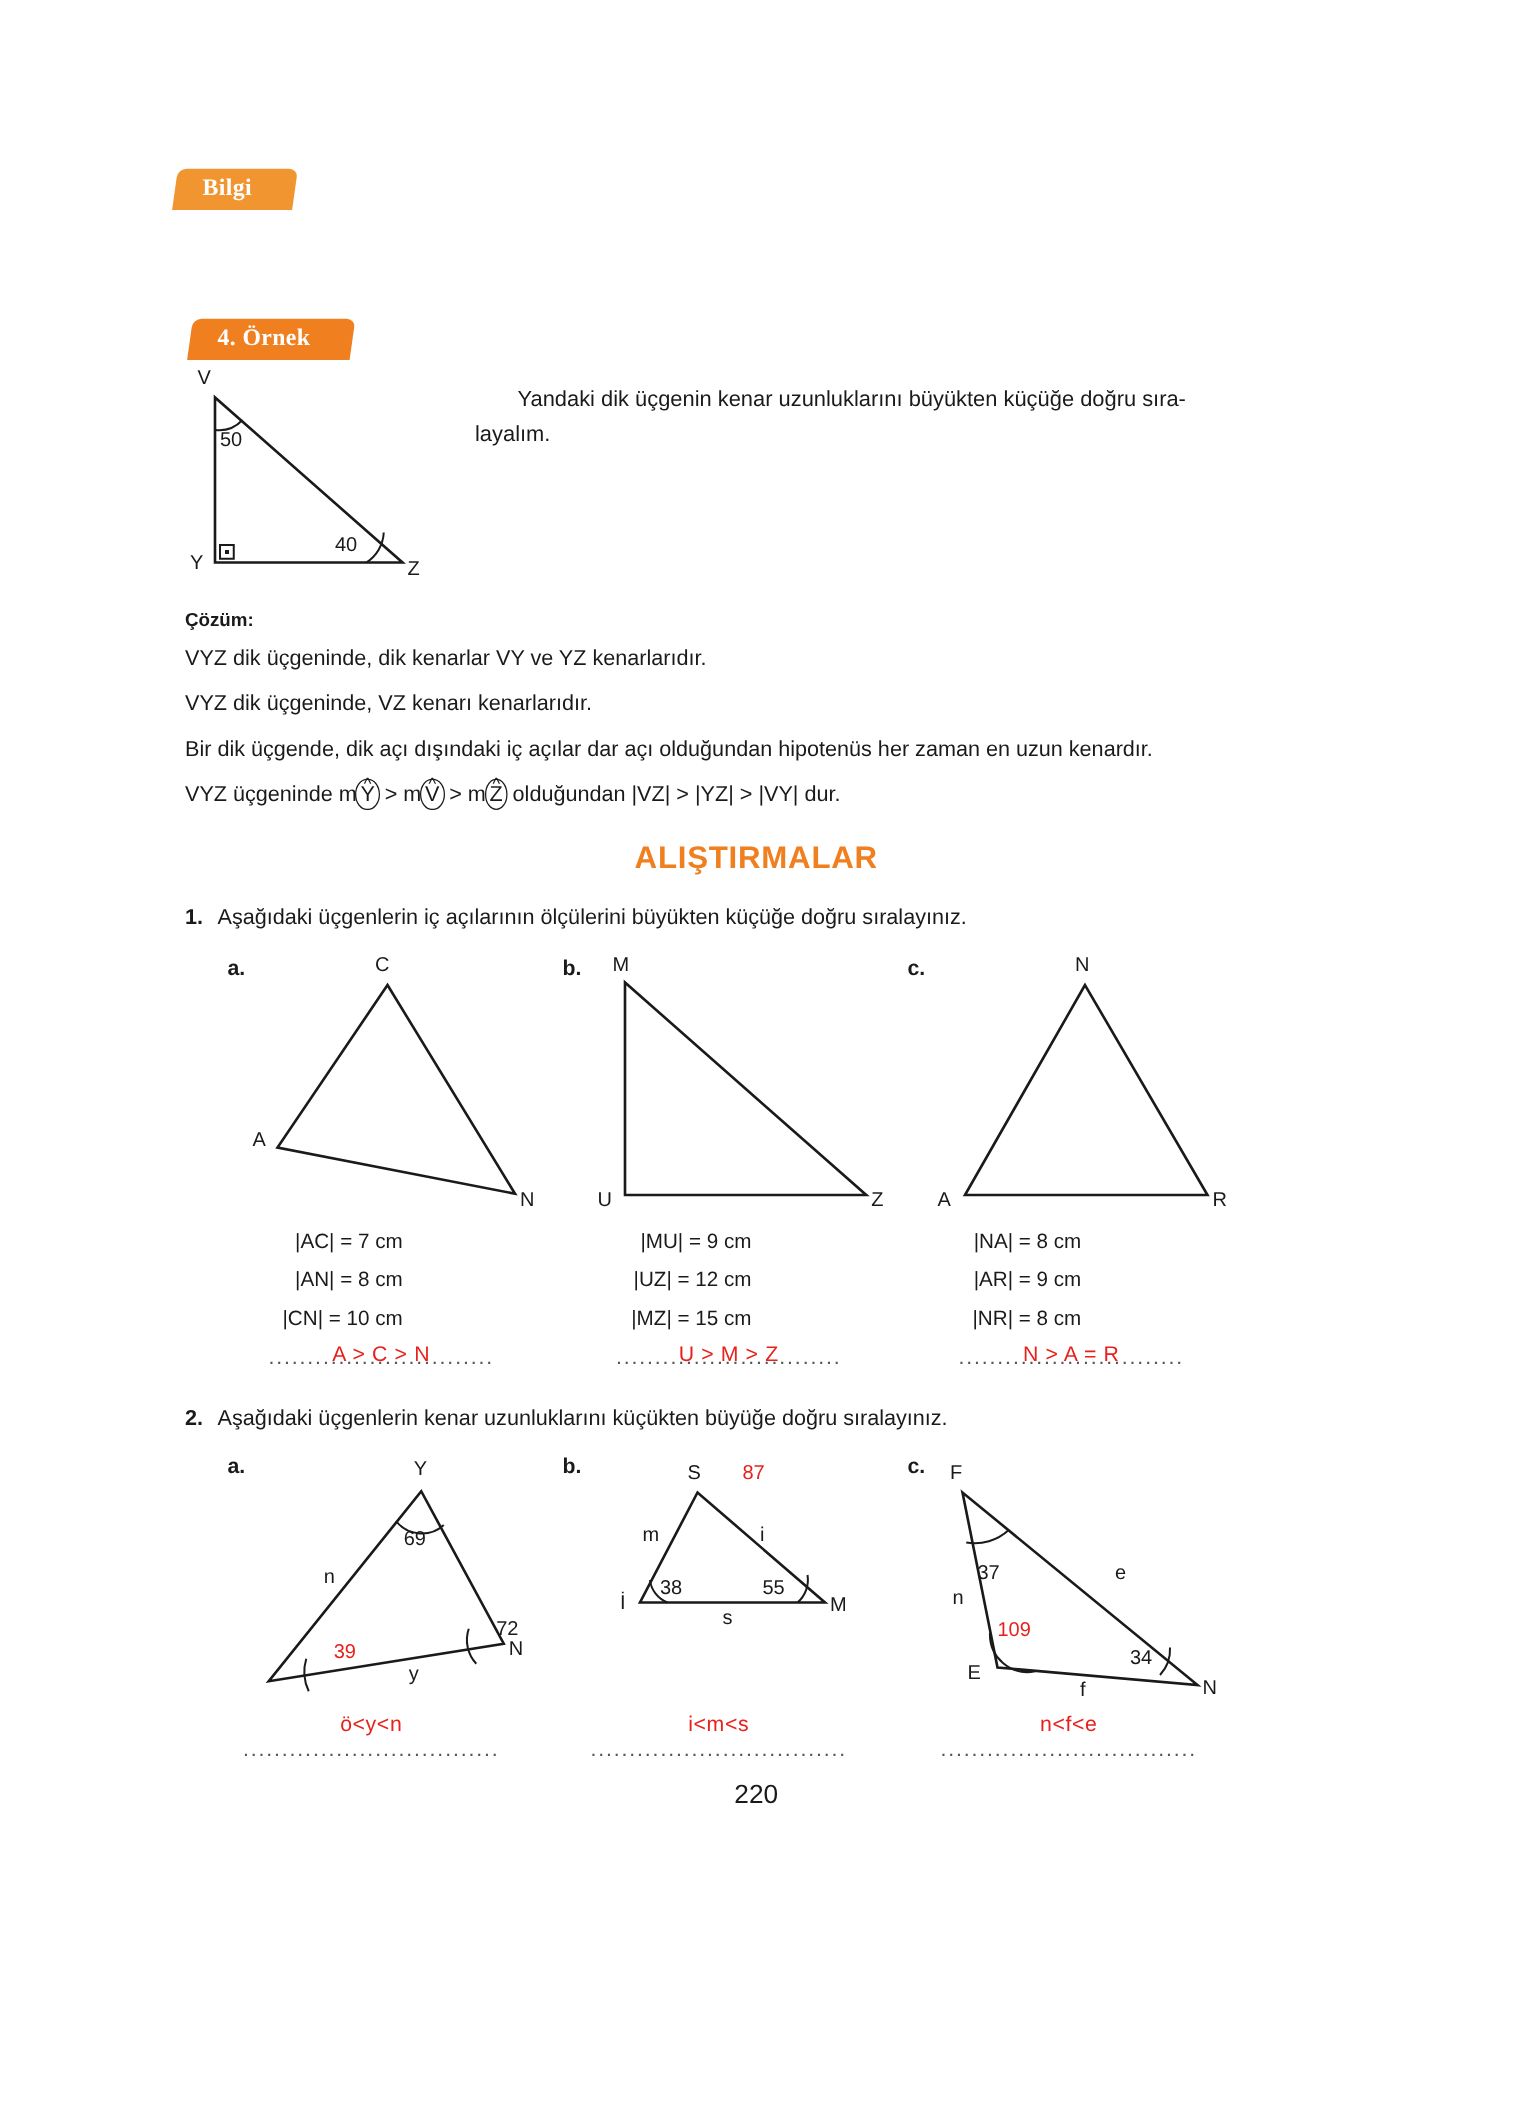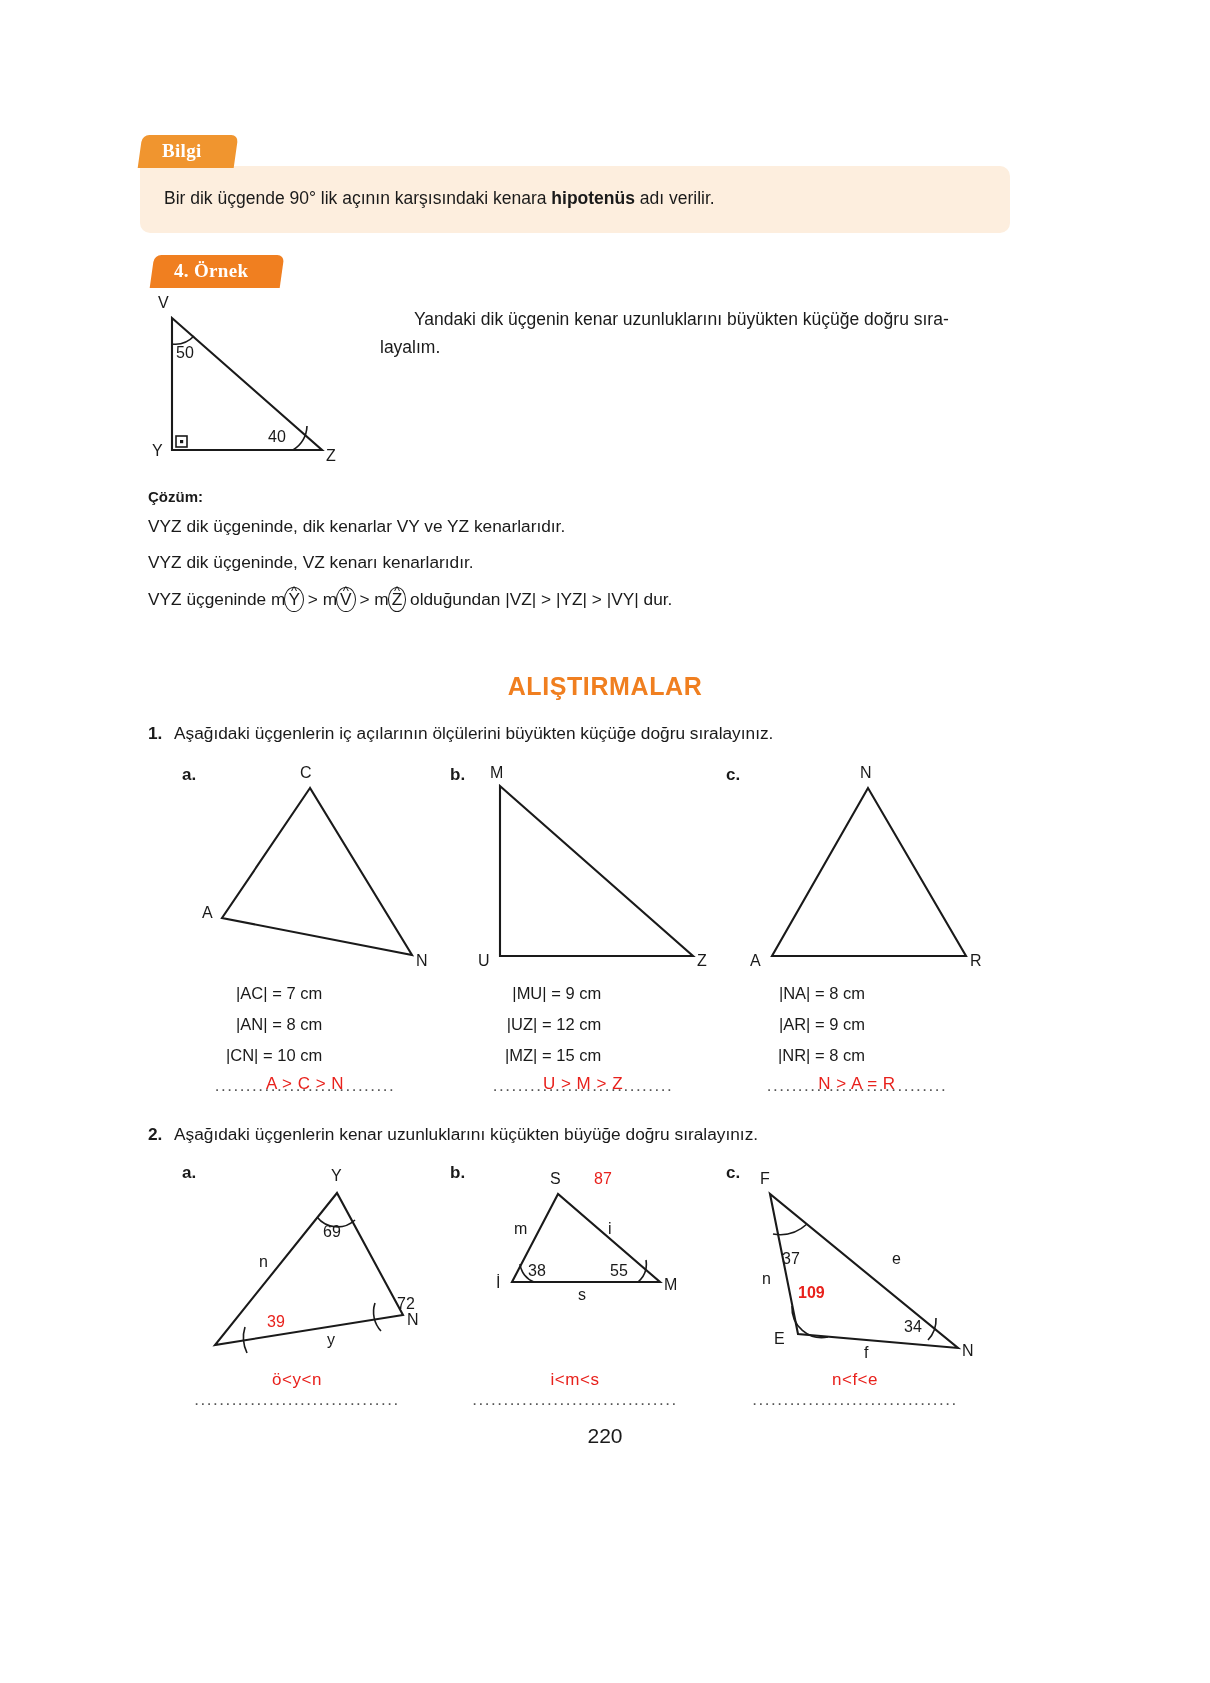--- a/index.html
+++ b/index.html
@@ -117,23 +117,20 @@
     text-align:center; font-size:21px; color:#1a1a1a;
   }
 </style>
 </head>
 <body>
 
 <div id="bilgi-wrap">
   <div class="tab">
     <span>Bilgi</span>
   </div>
-  <div id="bilgi-body">
-    <span>Bir dik üçgende 90° lik açının karşısındaki kenara </span><b>hipotenüs</b><span> adı verilir.</span>
-  </div>
 </div>
 
 <div id="ornek-tab-wrap">
   <div class="tab orange-strong">
     <span>4. Örnek</span>
   </div>
 </div>
 
 <div id="ornek-figure">
   <svg width="250" height="180" viewBox="0 0 250 180">
@@ -156,20 +153,21 @@
 
 <div id="ornek-text">
   <div class="indent">Yandaki dik üçgenin kenar uzunluklarını büyükten küçüğe doğru sıra-</div>
   <div>layalım.</div>
 </div>
 
 <div id="cozum">
   <div class="head">Çözüm:</div>
   <p>VYZ dik üçgeninde, dik kenarlar VY ve YZ kenarlarıdır.</p>
   <p>VYZ dik üçgeninde, VZ kenarı kenarlarıdır.</p>
+  <p>Bir dik üçgende, dik açı dışındaki iç açılar dar açı olduğundan hipotenüs her zaman en uzun kenardır.</p>
   <p>
     <span>VYZ üçgeninde m</span><span class="mhat"><span class="oval"></span><span class="inner"><span class="caret">^</span><span>Y</span></span></span>
     <span>&gt;</span>
     <span>m</span><span class="mhat"><span class="oval"></span><span class="inner"><span class="caret">^</span><span>V</span></span></span>
     <span>&gt;</span>
     <span>m</span><span class="mhat"><span class="oval"></span><span class="inner"><span class="caret">^</span><span>Z</span></span></span><span> olduğundan |VZ| &gt; |YZ| &gt; |VY| dur.</span>
   </p>
 </div>
 
 <div id="alistirmalar">ALIŞTIRMALAR</div>
@@ -298,21 +296,21 @@
     <path d="M21,56 A40,40 0 0 0 55,46" fill="none" stroke="#1a1a1a" stroke-width="1.6"></path>
 
     <path d="M40,128 A30,30 0 0 0 76,159" fill="none" stroke="#1a1a1a" stroke-width="1.6"></path>
 
     <path d="M176,162 A30,30 0 0 0 184,140" fill="none" stroke="#1a1a1a" stroke-width="1.6"></path>
   </svg>
   <span class="lbl" style="left:8px; top:-8px;">F</span>
   <span class="lbl" style="left:22px; top:152px;">E</span>
   <span class="lbl" style="left:210px; top:164px;">N</span>
   <span class="lbl" style="left:30px; top:72px;">37</span>
-  <span class="lbl red" style="left:46px; top:106px;font-weight:bold;">109</span>
+  <span class="lbl red" style="left:46px; top:118px;">109</span>
   <span class="lbl" style="left:152px; top:140px;">34</span>
   <span class="lbl" style="left:10px; top:92px;">n</span>
   <span class="lbl" style="left:140px; top:72px;">e</span>
   <span class="lbl" style="left:112px; top:166px;">f</span>
 </div>
 <div class="ansline above" style="left:730px; top:1390px;">
   <span class="dots">.................................</span>
   <span class="ans">n&lt;f&lt;e</span>
 </div>
 

